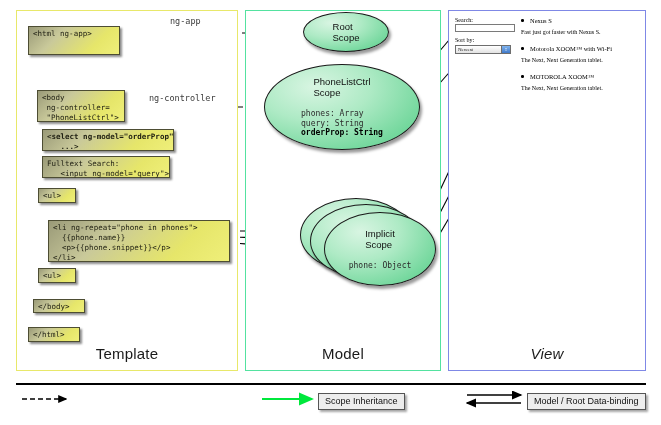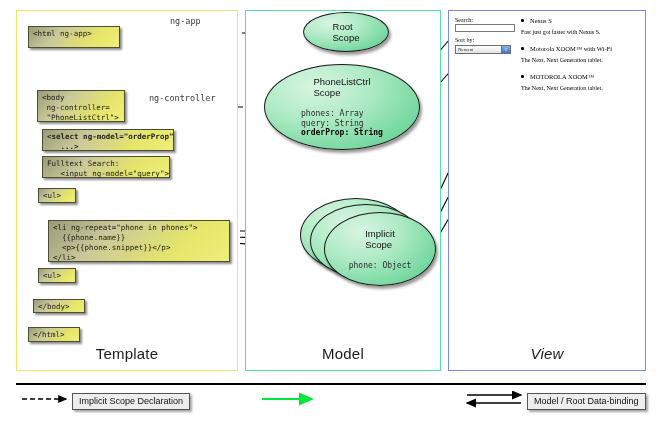--- a/index.html
+++ b/index.html
@@ -23,21 +23,21 @@
   
   .codebox{position:absolute;box-sizing:border-box;
            border:1.2px solid #4d4d33;
            font-family:"DejaVu Sans Mono","Liberation Mono",monospace;
            font-size:7.5px;line-height:10px;color:#1c1c10;
            padding:2px 4px;white-space:pre;
            background:linear-gradient(135deg,#9a9a78 0%,#c9c99a 32%,#e6e66a 72%,#efef7a 100%);
            box-shadow:2px 2px 2px rgba(0,0,0,0.45);}
   .codebox.bold{font-weight:bold;}
 
-  #cb-html    {left:28px; top:26px;  width:92px; height:22px;}
+  #cb-html    {left:28px; top:26px;  width:92px; height:29px;}
   #cb-body    {left:37px; top:90px;  width:88px; height:32px;}
   #cb-select  {left:42px; top:129px; width:132px;height:22px;}
   #cb-full    {left:42px; top:156px; width:128px;height:22px;}
   #cb-ul1     {left:38px; top:188px; width:38px; height:15px;}
   #cb-li      {left:48px; top:220px; width:182px;height:42px;}
   #cb-ul2     {left:38px; top:268px; width:38px; height:15px;}
   #cb-bodyend {left:33px; top:299px; width:52px; height:14px;}
   #cb-htmlend {left:28px; top:327px; width:52px; height:15px;}
 
   
@@ -246,16 +246,16 @@
     </g>
     <g>
       <line x1="262" y1="399" x2="312" y2="399" stroke="#00e83c" stroke-width="2.2" marker-end="url(#agreen)"></line>
     </g>
     <g>
       <line x1="467" y1="395" x2="521" y2="395" stroke="#000" stroke-width="1.5" marker-end="url(#ablack)"></line>
       <line x1="521" y1="403" x2="467" y2="403" stroke="#000" stroke-width="1.5" marker-end="url(#ablack)"></line>
     </g>
   </svg>
 
-  <div class="legend-box" id="lg-implicit">Implicit Scope Declaration</div>
+  <div class="legend-box" id="lg-inherit">Scope Inheritance</div>
   <div class="legend-box" id="lg-binding">Model / Root Data-binding</div>
 
 </div>
 
 </body></html>

